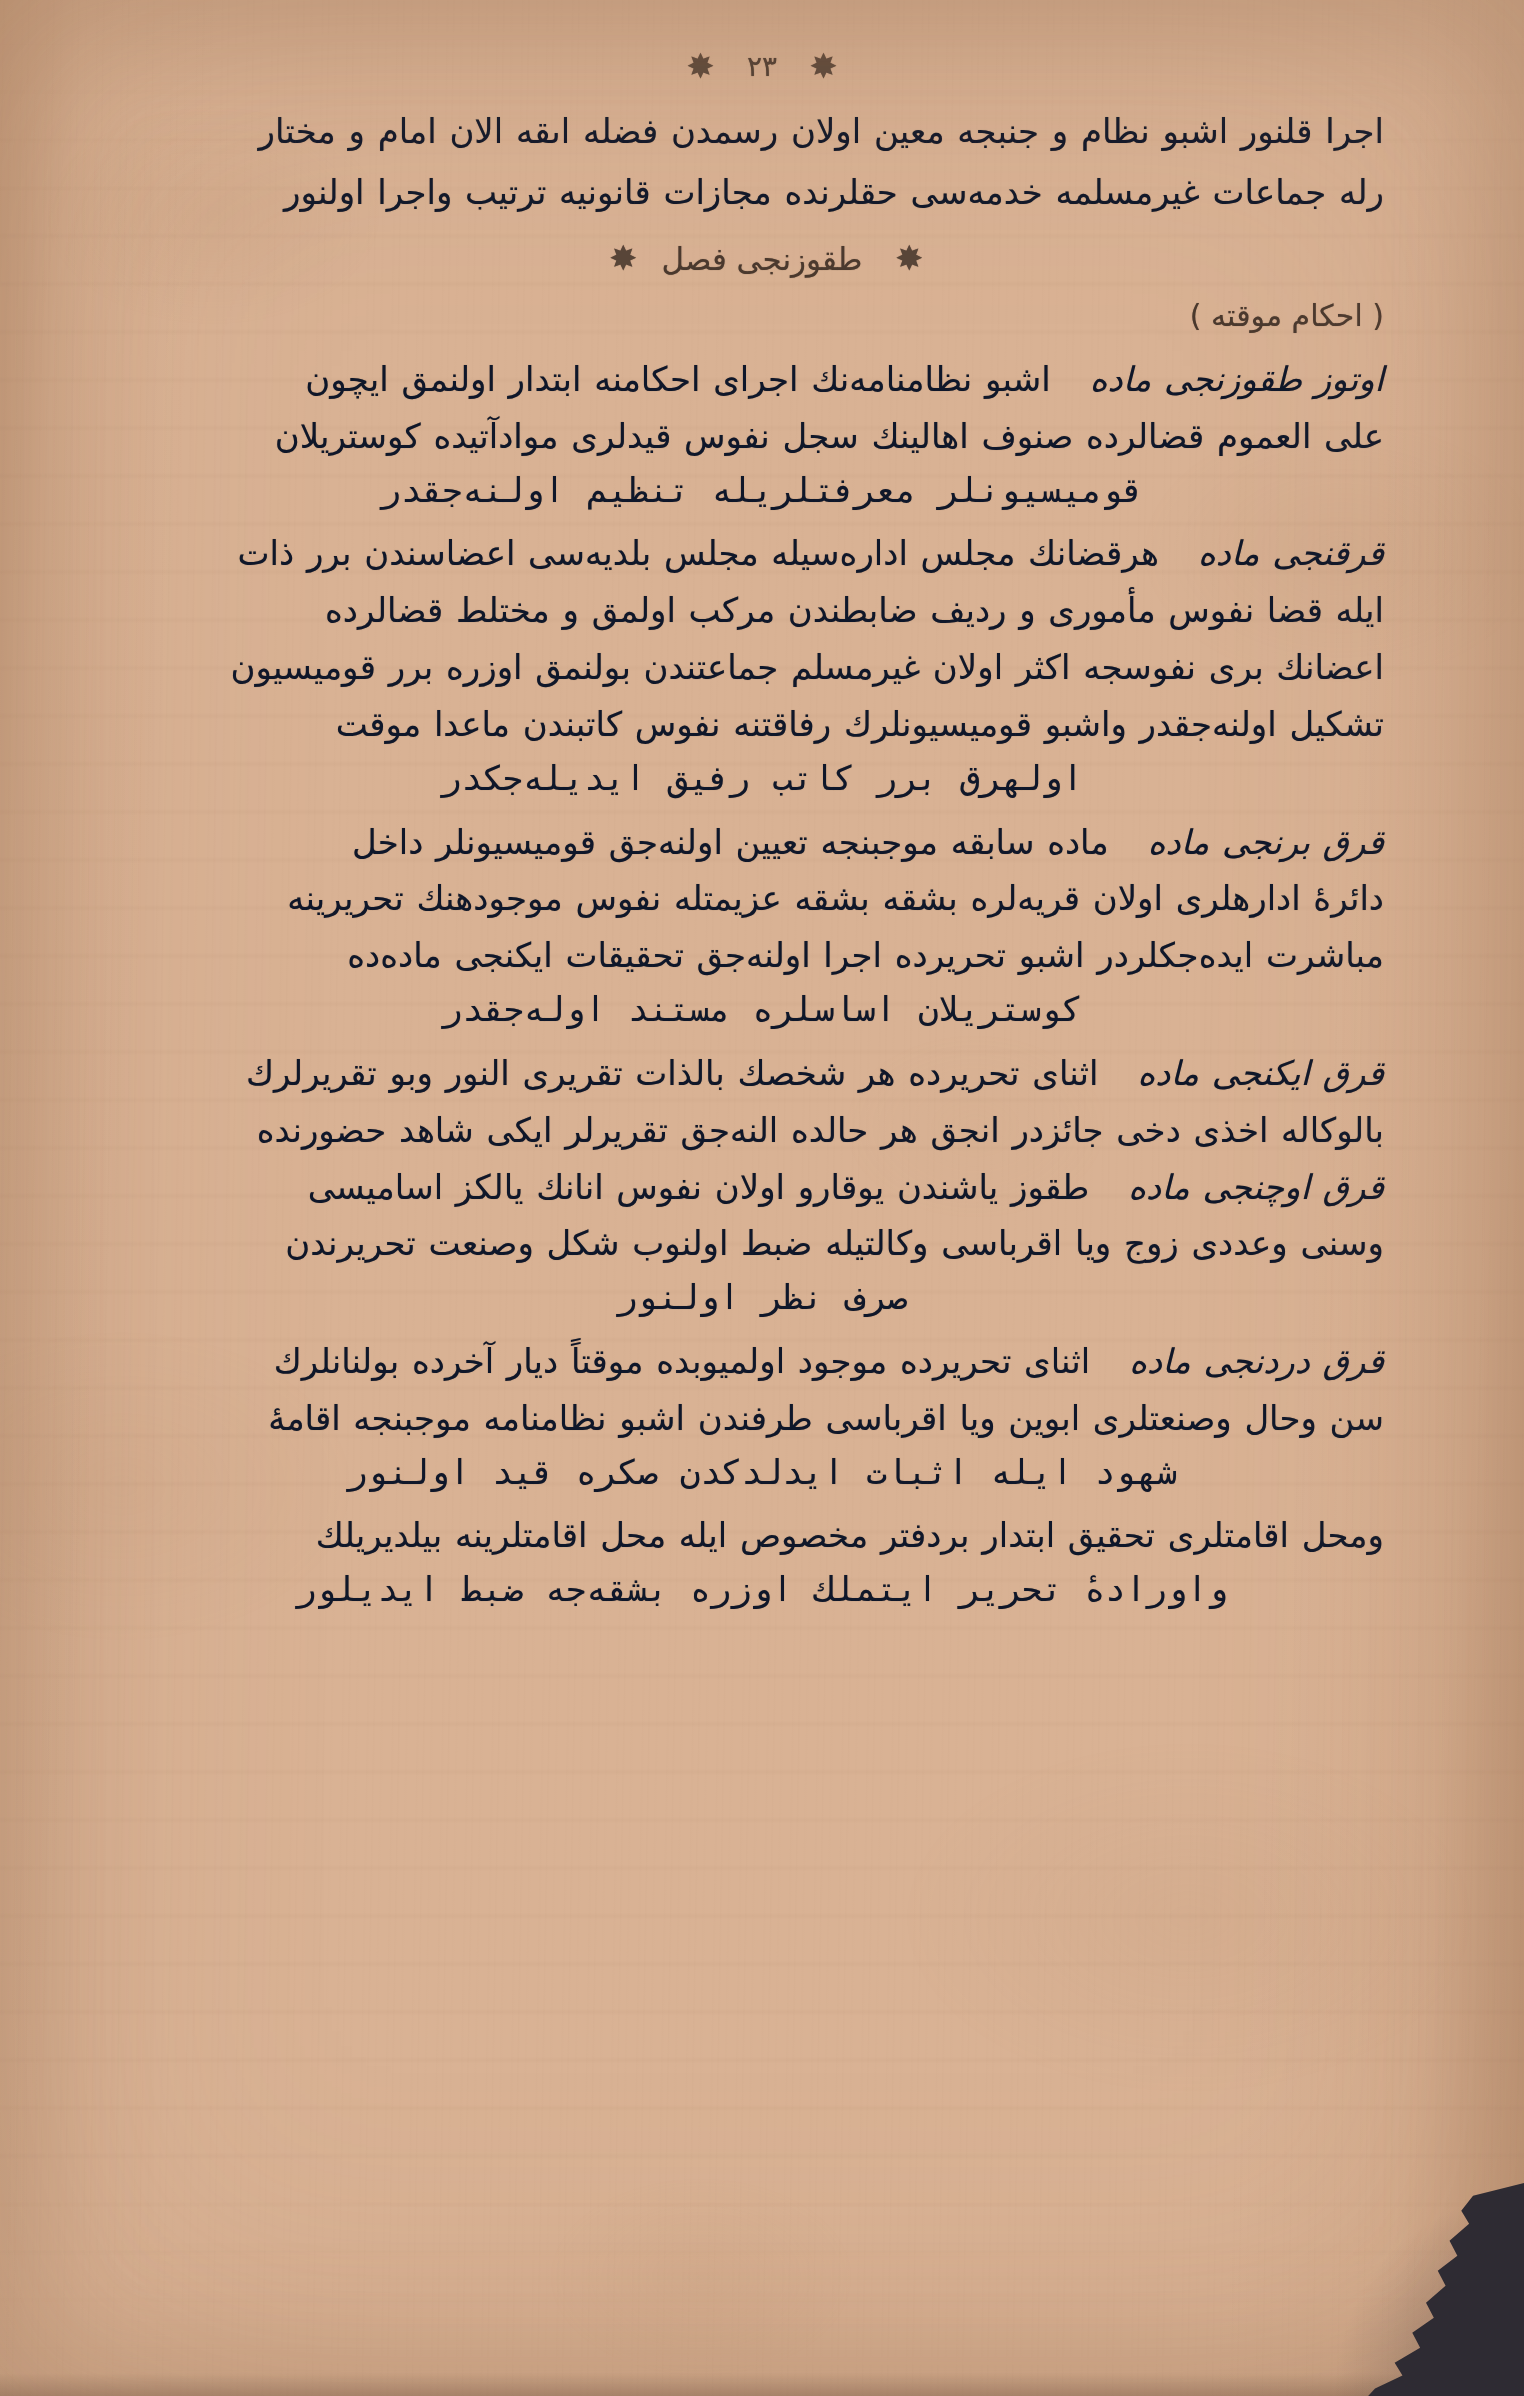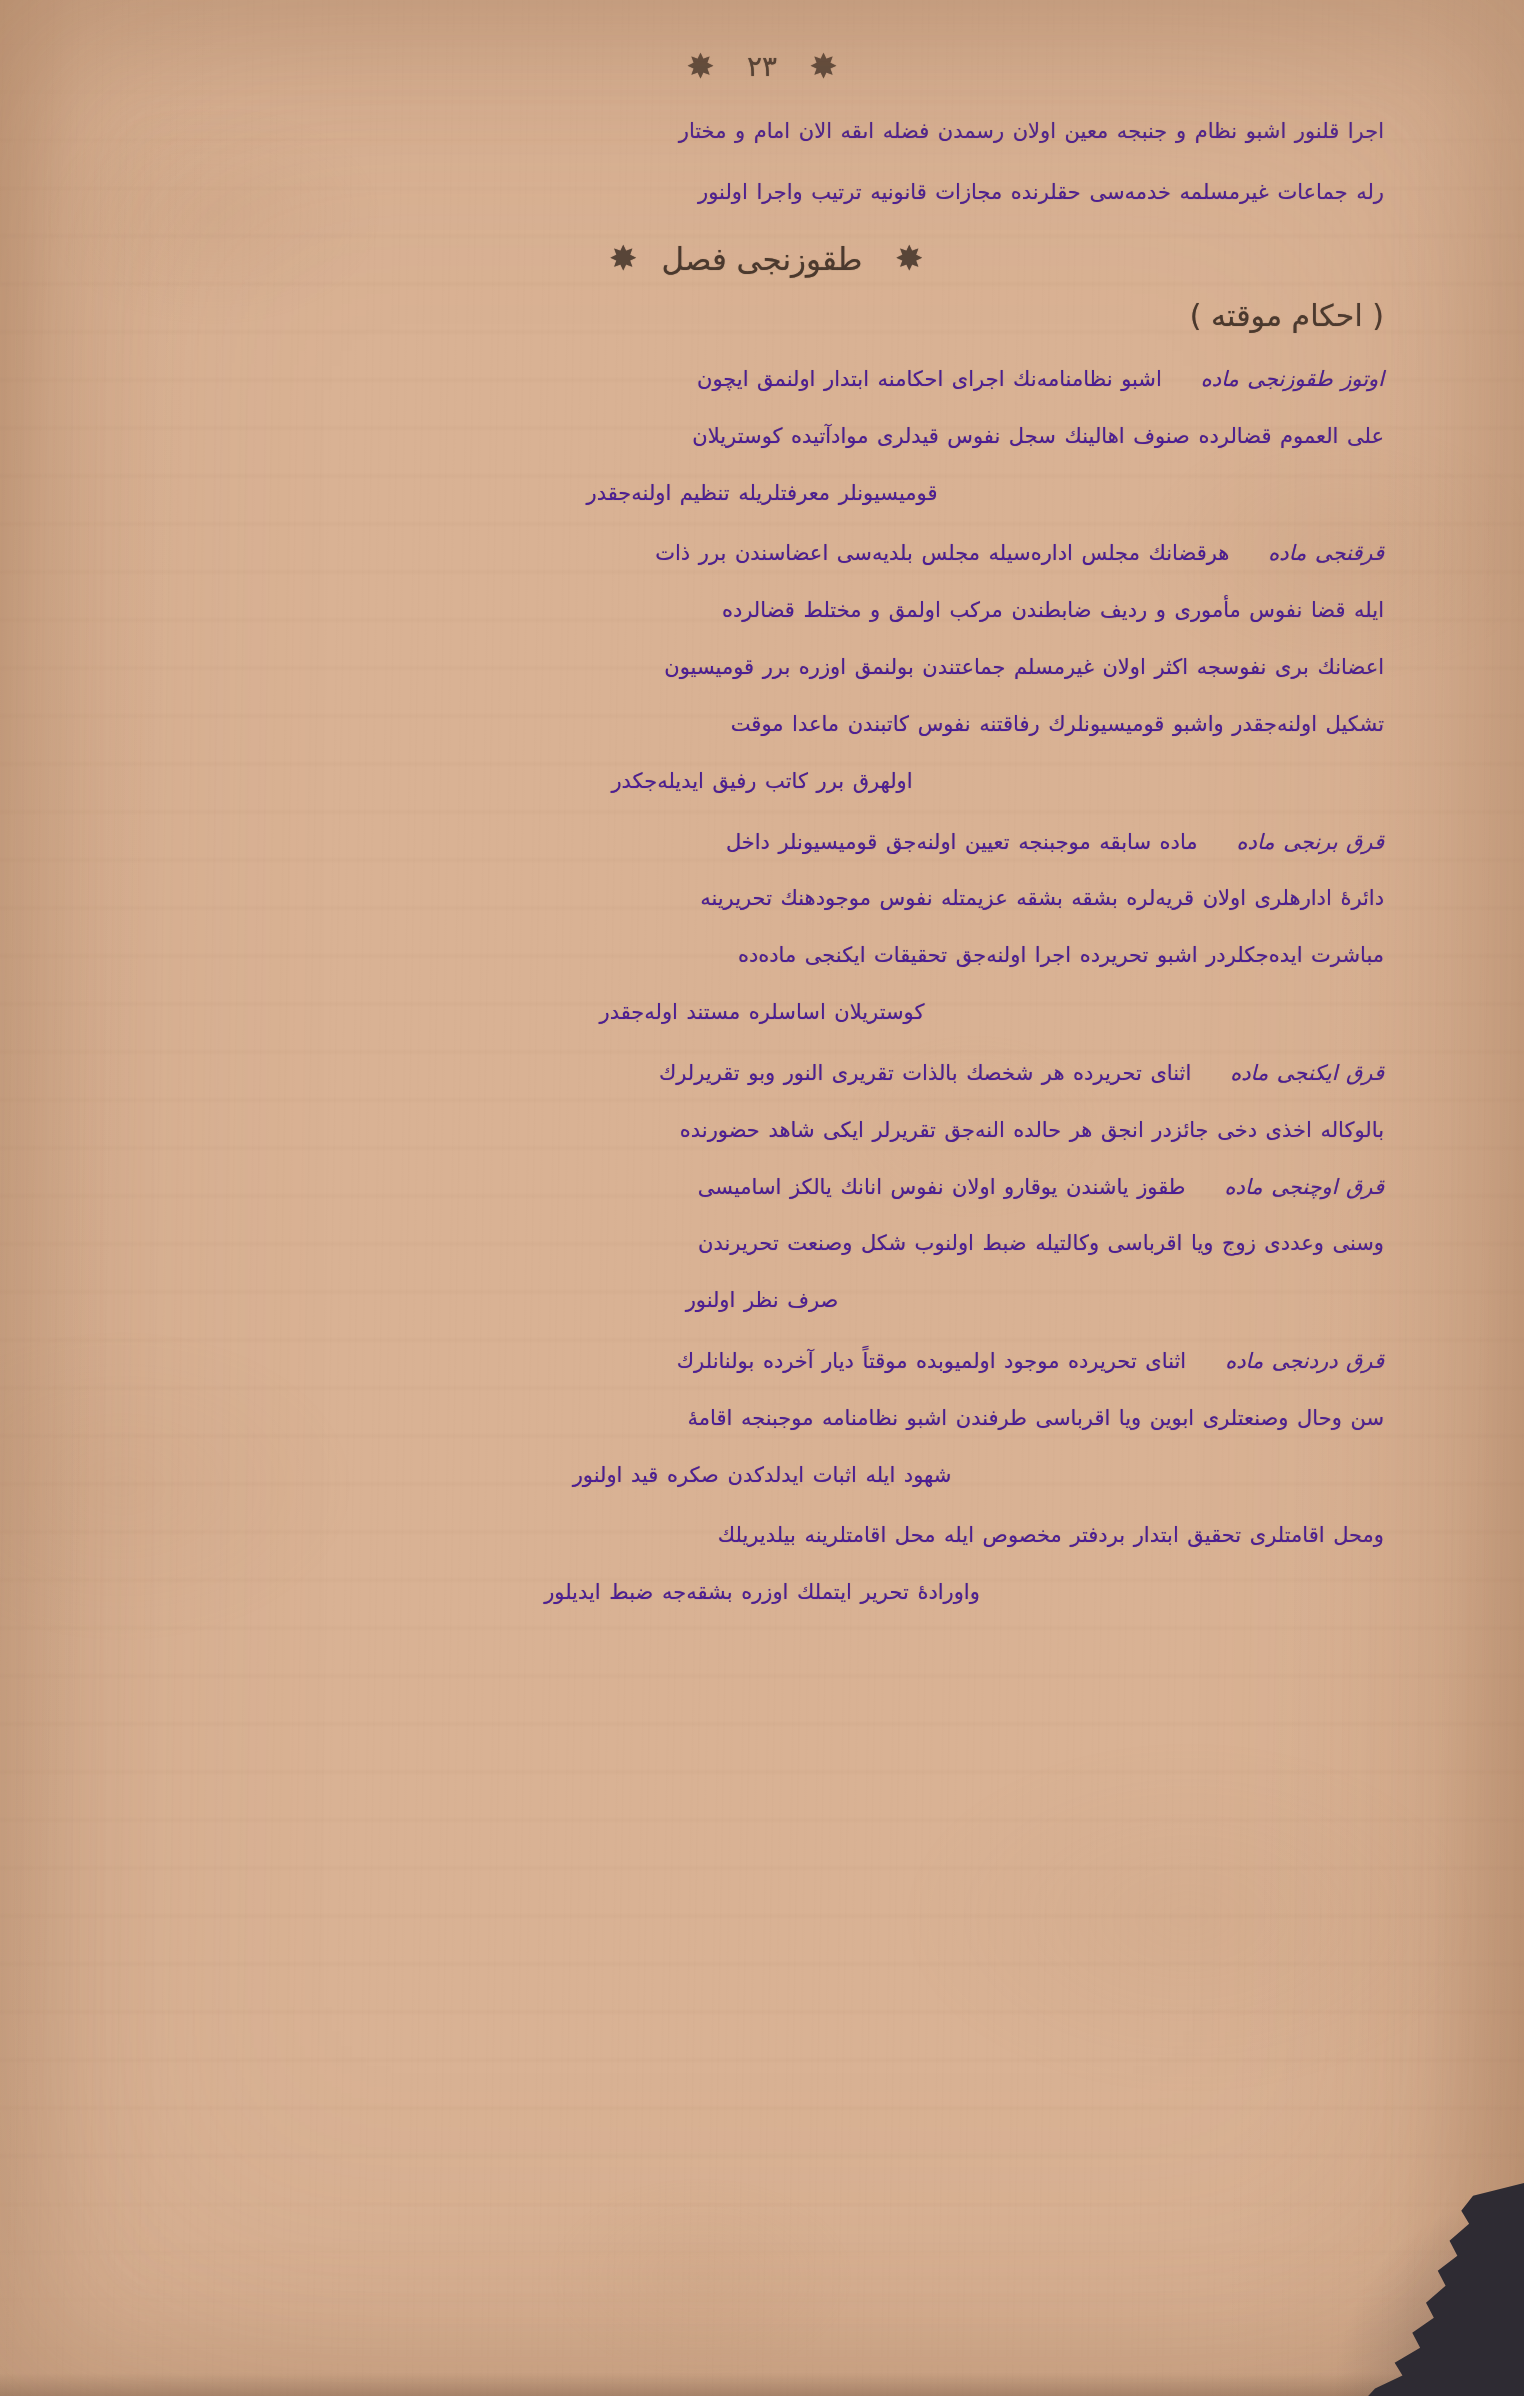--- a/index.html
+++ b/index.html
@@ -165,23 +165,23 @@
     position: absolute;
     top: 104px;
     right: 140px;
     left: 140px;
     direction: rtl;
     text-align: justify;
     text-align-last: right;
   }
 
   .para {
-    font-size: 21px;
+    font-size: 34px;
     line-height: 55px;
-    color: #4c1d95;
+    color: #0f172a;
     margin: 0 0 5.6px 0;
     letter-spacing: 0.2px;
     text-shadow: 0 0 0.8px rgba(70,52,40,0.55);
     word-spacing: 1.9px;
   }
 
   .para.tight { margin-bottom: 1.9px; }
 
   .article-label {
     white-space: nowrap;
@@ -189,20 +189,21 @@
   }
 
   .gap-after-label {
     display: inline-block;
     width: 39px;
   }
 
   .center-line {
     text-align: center;
     text-align-last: center;
+    font-family: Liberation Mono, monospace;
   }
 
   .chapter-head {
     font-size: 31px;
     line-height: 56px;
     color: #4a392e;
     text-align: center;
     margin: 11.2px 0 1.9px 0;
     display: flex;
     align-items: center;

